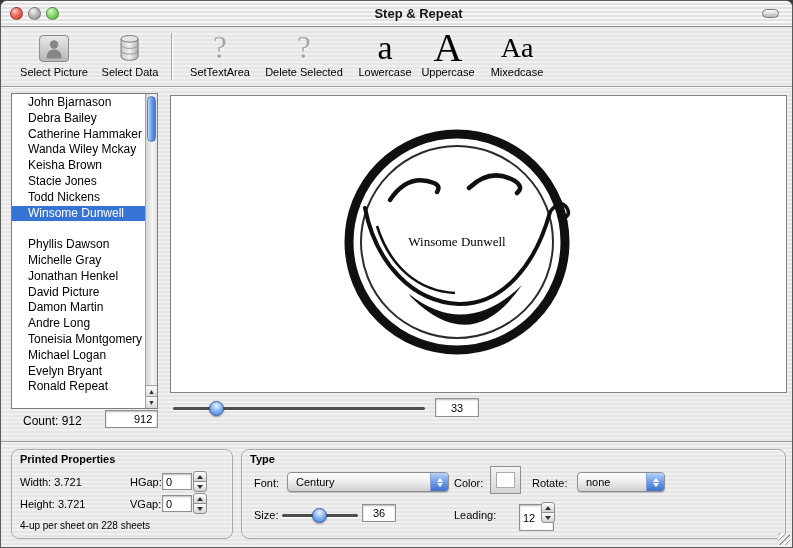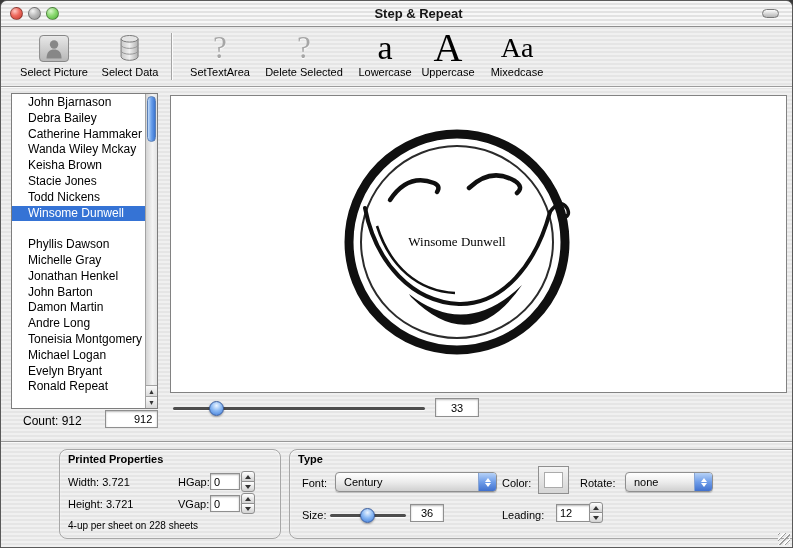--- a/index.html
+++ b/index.html
@@ -70,21 +70,21 @@
   .stepper .sup::after{top:3px;border-left:3.5px solid transparent;border-right:3.5px solid transparent;border-bottom:4.5px solid #333;}
   .stepper .sdn::after{top:3px;border-left:3.5px solid transparent;border-right:3.5px solid transparent;border-top:4.5px solid #333;}
   .colorwell{position:absolute;box-sizing:border-box;border:1px solid #8f8f8f;background:linear-gradient(#f4f4f4,#d5d5d5);}
   .colorwell .inner{position:absolute;left:5px;top:5px;right:5px;bottom:5px;background:#fff;border:1px solid #ababab;}
   
   .preview{position:absolute;left:169px;top:94px;width:617px;height:298px;box-sizing:border-box;
     background:#fff;border:1px solid #828282;}
   
   .bottom-sep{position:absolute;left:0;top:440px;width:100%;height:1px;background:#989898;box-shadow:0 1px 0 #fafafa;}
   .groupbox{position:absolute;box-sizing:border-box;border:1px solid #a7a7a7;border-radius:8px;
-    box-shadow:inset 0 1px 2px rgba(255,255,255,.8);margin-left:48px;}
+    box-shadow:inset 0 1px 2px rgba(255,255,255,.8);}
   .gb-title{position:absolute;left:8px;top:3px;font-size:11px;font-weight:bold;}
   #gb-printed{left:10px;top:448px;width:222px;height:90px;}
   #gb-type{left:240px;top:448px;width:545px;height:90px;}
   .grip{position:absolute;right:2px;bottom:2px;width:12px;height:12px;
     background:repeating-linear-gradient(135deg,rgba(255,255,255,.9) 0 1px,#9b9b9b 1px 2px,transparent 2px 4px);}
 </style>
 </head>
 <body>
 
 <div id="window">
@@ -179,21 +179,21 @@
       <div class="row">Catherine Hammaker</div>
       <div class="row">Wanda Wiley Mckay</div>
       <div class="row">Keisha Brown</div>
       <div class="row">Stacie Jones</div>
       <div class="row">Todd Nickens</div>
       <div class="row selected">Winsome Dunwell</div>
       <div class="row"></div>
       <div class="row">Phyllis Dawson</div>
       <div class="row">Michelle Gray</div>
       <div class="row">Jonathan Henkel</div>
-      <div class="row">John Barton</div>
+      <div class="row">David Picture</div>
       <div class="row">Damon Martin</div>
       <div class="row">Andre Long</div>
       <div class="row">Toneisia Montgomery</div>
       <div class="row">Michael Logan</div>
       <div class="row">Evelyn Bryant</div>
       <div class="row">Ronald Repeat</div>
     </div>
     <div class="scrollbar">
       <div class="sbthumb"></div>
       <div class="sbbtn up">▲</div>
@@ -268,21 +268,21 @@
           <i class="ad"></i>
         </span>
     </div>
 
     <div class="lbl" style="left:12px;top:59px">Size:</div>
     <div class="track" style="left:40px;top:64px;width:76px"></div>
     <div class="sthumb" style="left:70px;top:58px"></div>
     <input class="tf" style="left: 120px; top: 54px; width: 34px; height: 18px; text-align: center;" value="36">
 
     <div class="lbl" style="left:212px;top:59px">Leading:</div>
-    <input class="tf" style="left: 266px; top: 54px; width: 35px; height: 18px;" value="12">
+    <input class="tf" style="left: 277px; top: 54px; width: 35px; height: 27px;" value="12">
     <div class="stepper" style="left:299px;top:52px">
       <div class="sup"></div>
       <div class="sdn"></div>
     </div>
   </div>
 
   <div class="grip"></div>
 </div>
 
 </body></html>

